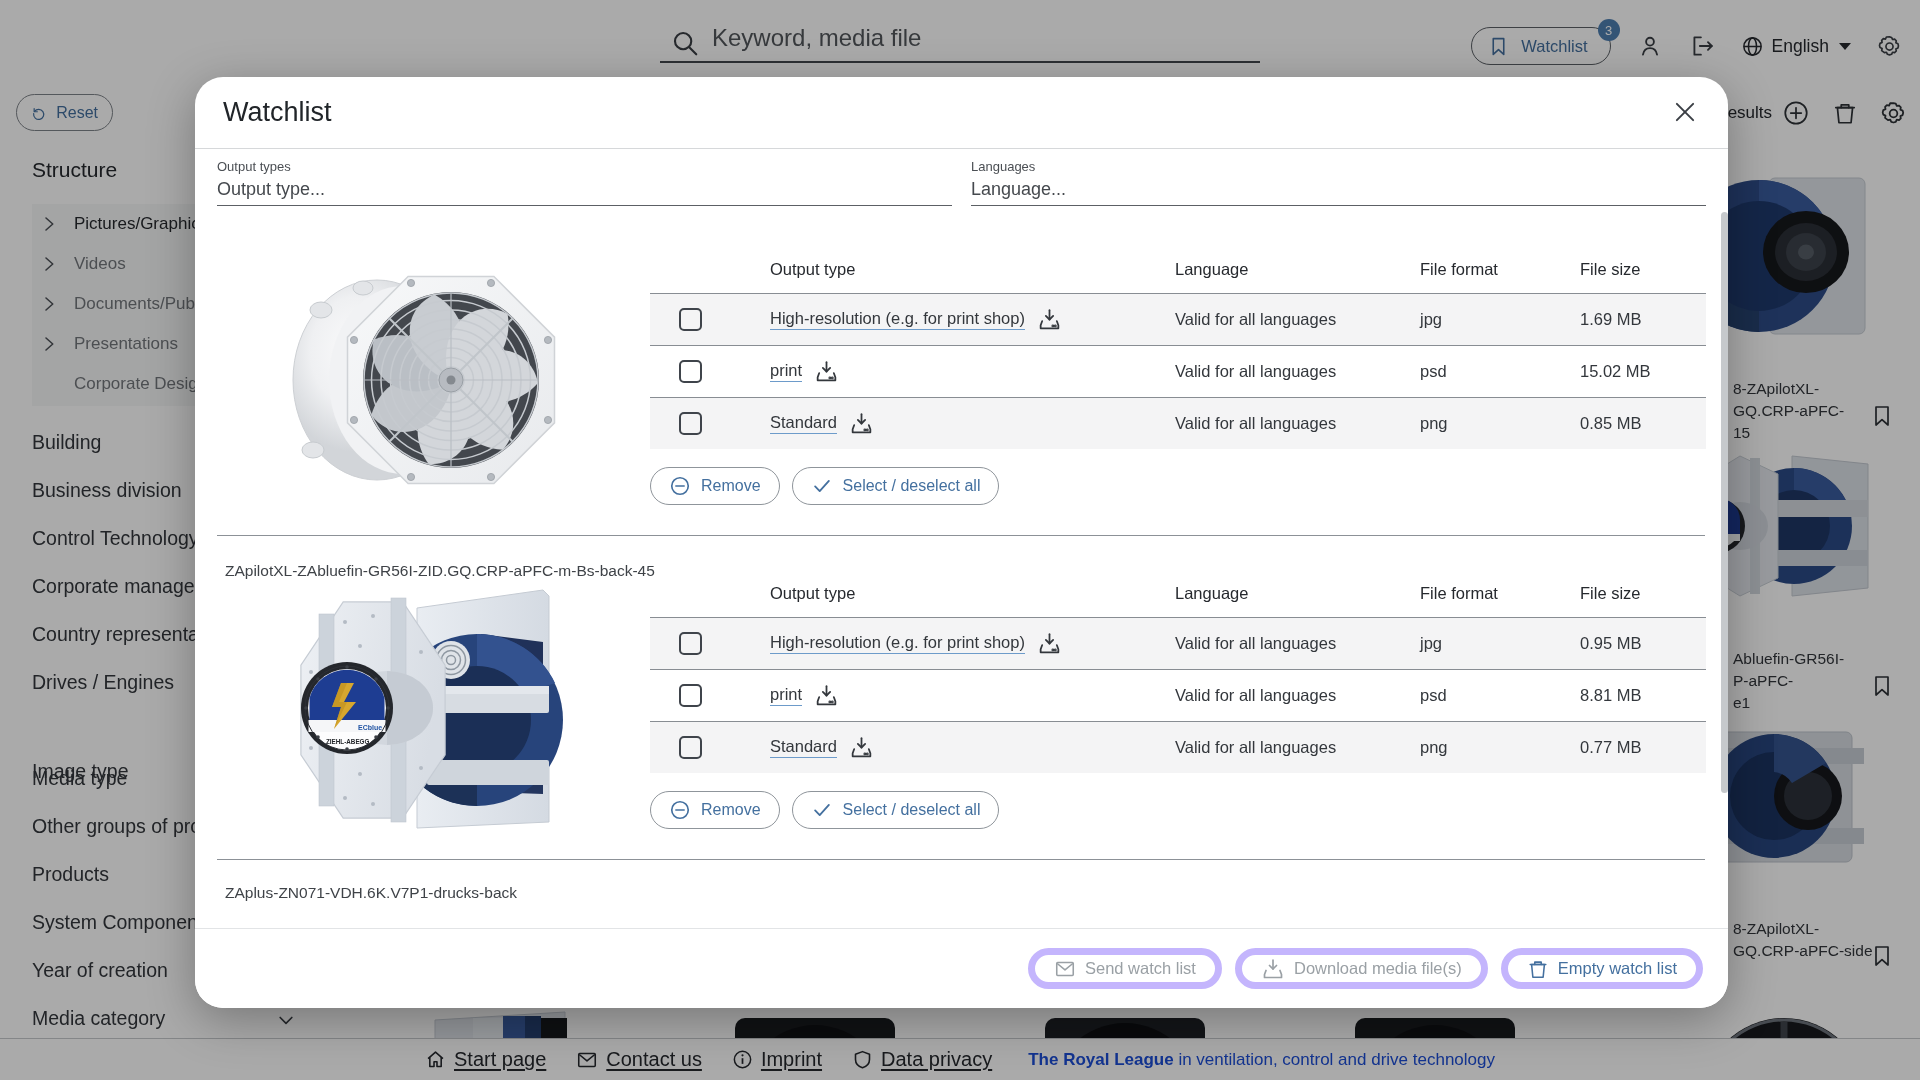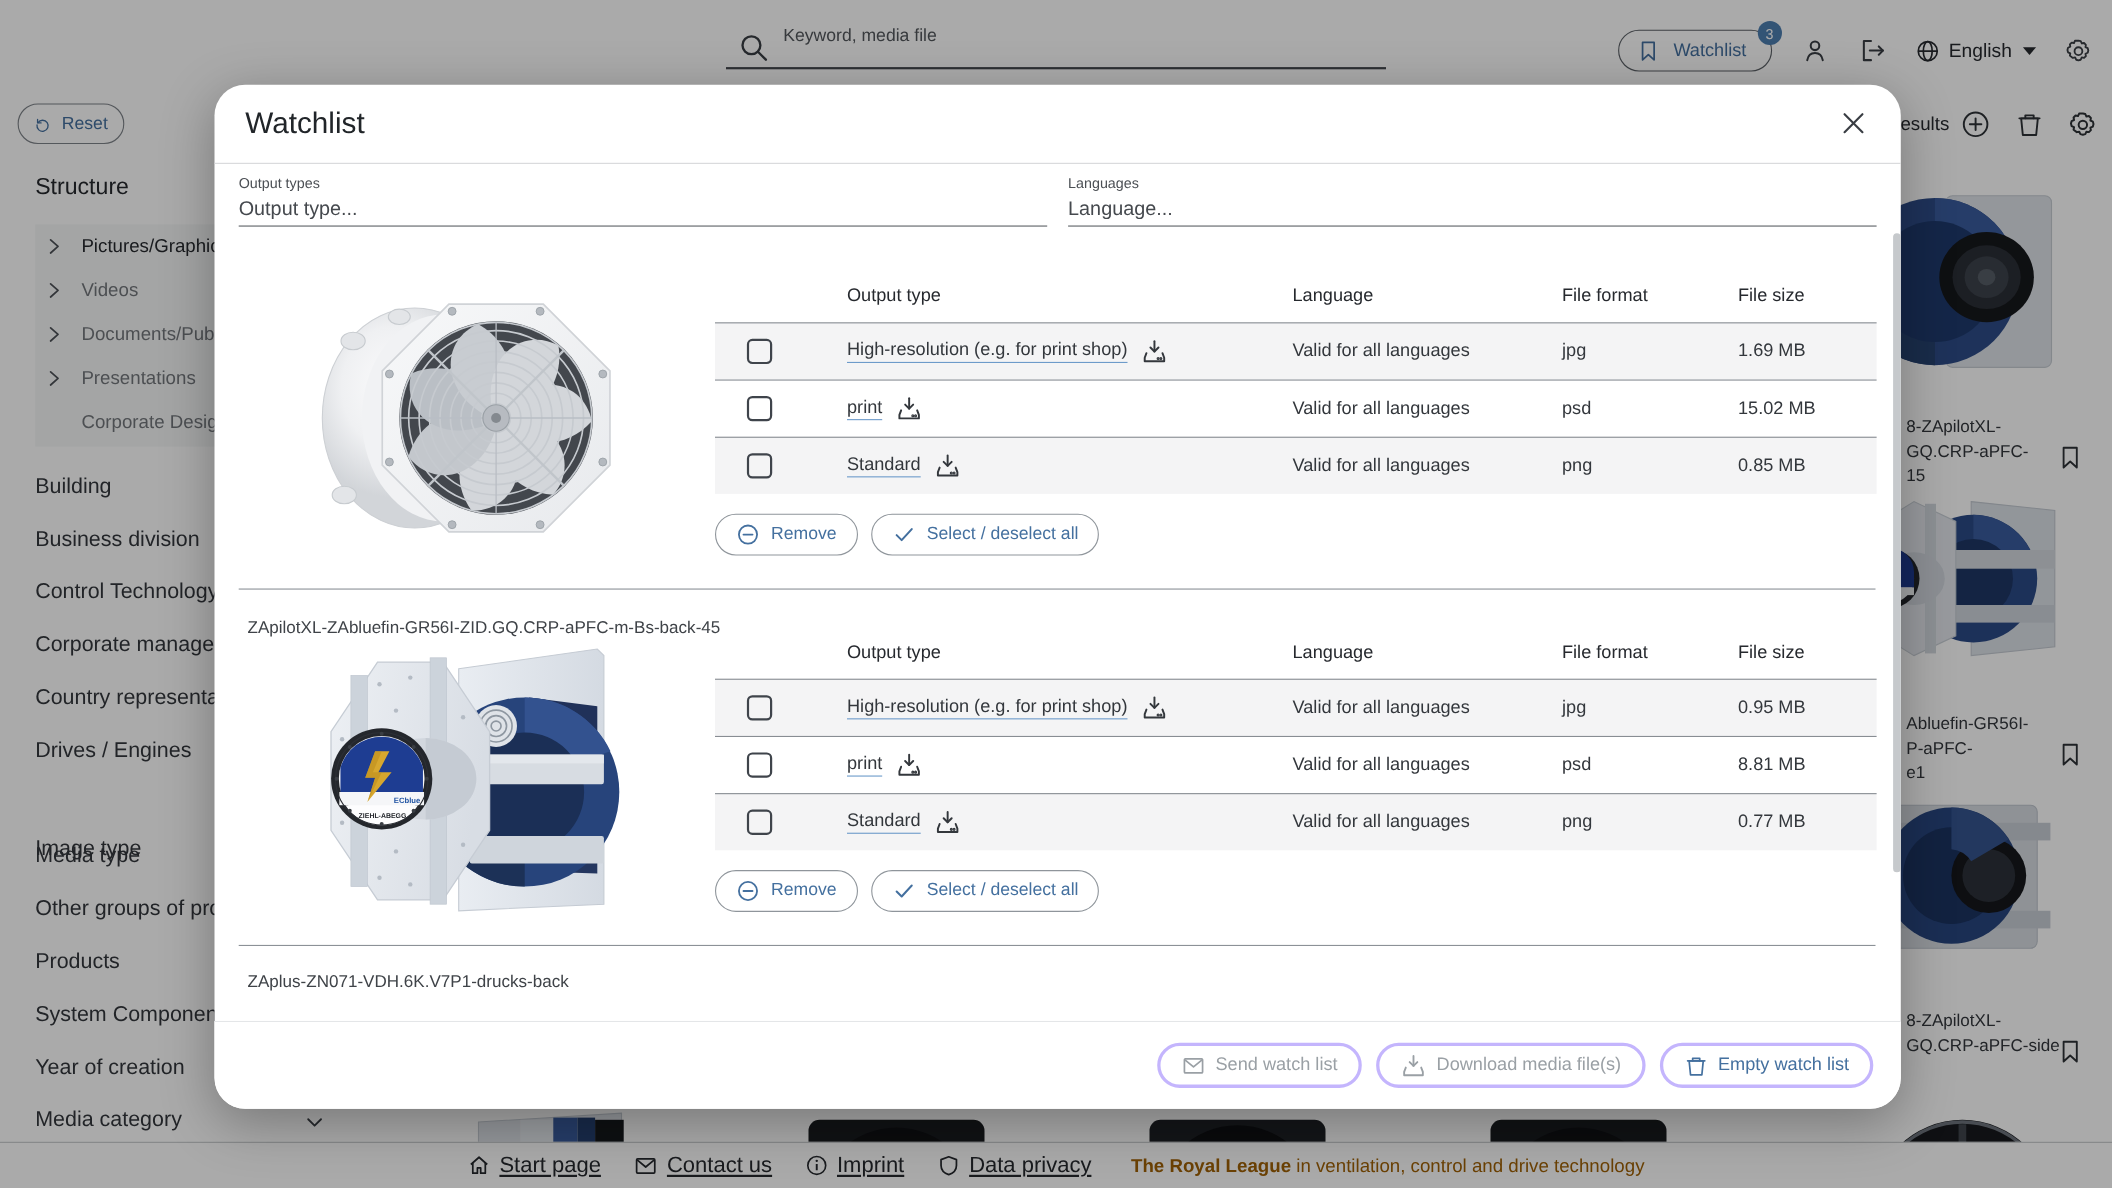--- a/index.html
+++ b/index.html
@@ -10,21 +10,21 @@
   
   #base { position:absolute; inset:0; background:#fff; }
 
   
   #hdr { position:absolute; left:0; top:0; width:1920px; height:90px; background:#fff; }
   #logo { position:absolute; left:24px; top:24px; line-height:1; }
   #logo .za { font-size:37px; font-weight:800; font-style:italic; color:#1d3c85; letter-spacing:-1px; }
   #logo .sh { font-size:37px; font-weight:800; color:#3a3f45; letter-spacing:-0.5px;}
   #logo .sub { margin-top:4px; font-size:13.5px; letter-spacing:2.6px; color:#6e7378; font-weight:500;}
   #search { position:absolute; left:660px; top:10px; width:600px; height:53px; border-bottom:2px solid #44484e; }
-  #search .ph { position:absolute; left:52px; top:14px; width:520px; font-size:16px; color:#15803d; background:transparent; border:none; outline:none; font-family:"Liberation Sans", sans-serif; }
+  #search .ph { position:absolute; left:52px; top:14px; width:520px; font-size:24px; color:#15803d; background:transparent; border:none; outline:none; font-family:"Liberation Sans", sans-serif; }
   #search .ph::placeholder { color:#53575c; opacity:1; }
   #search svg { position:absolute; left:10px; top:18px; }
   #hdr-right { position:absolute; right:18px; top:26px; height:40px; display:flex; align-items:center; gap:26px; }
   #wl-btn { position:relative; display:inline-flex; align-items:center; gap:12px; height:38px; padding:0 22px 0 16px;
     border:1.5px solid #5c6167; border-radius:19px; background:transparent; }
   #wl-btn .lbl { font-size:16.5px; color:#44709f; }
   #wl-badge { position:absolute; right:-10px; top:-9px; width:22px; height:22px; border-radius:50%;
     background:#4d7eb0; color:#fff; font-size:13px; display:flex; align-items:center; justify-content:center; }
   .lang { display:flex; align-items:center; gap:8px; font-size:17.5px; color:#26292e; }
   .caret { width:0; height:0; border-left:6px solid transparent; border-right:6px solid transparent; border-top:7px solid #26292e; margin-left:2px;}
@@ -51,21 +51,21 @@
   .card.rcol .cimg { justify-content:flex-end; padding-right:6px; }
   .card .ccap { position:relative; margin-top:28px; padding-right:40px; }
   .card .ccap .cl { font-size:15.5px; color:#33373c; line-height:22px; white-space:nowrap; }
   .card .bkm { position:absolute; right:-14px; top:26px; }
 
   
   #pfoot { position:absolute; left:0; top:1038px; width:1920px; height:42px; background:#fff;
     border-top:1px solid #c7cacd; display:flex; align-items:center; justify-content:center; gap:30px; }
   .flink { display:flex; align-items:center; gap:8px; }
   .flink .ftxt { font-size:20px; color:#26292e; text-decoration:underline; text-underline-offset:3px; }
-  #tagline { font-size:17px; color:#a16207; margin-left:6px;}
+  #tagline { font-size:17px; color:#1d4ed8; margin-left:6px;}
   #tagline b { font-weight:700; }
 
   
   #backdrop { position:absolute; inset:0; background:rgba(0,0,0,0.335); }
 
   
   #modal { position:absolute; left:195px; top:77px; width:1533px; height:931px; background:#fff;
     border-radius:28px; box-shadow:0 12px 48px rgba(0,0,0,0.3); }
   #m-head { position:absolute; left:0; top:0; width:100%; height:71px; }
   #m-title { position:absolute; left:28px; top:20px; font-size:27px; color:#212529; }
@@ -93,21 +93,21 @@
   .cb { width:23px; height:23px; border:2px solid #3f444b; border-radius:5px; background:transparent; display:block; }
   .otcell { display:flex; align-items:center; gap:12px; }
   .otlink { font-size:16.5px; color:#33373c; text-decoration:none; border-bottom:1.5px solid #6d9bca; padding-bottom:1px; white-space:nowrap; }
   .actions { display:flex; justify-content:flex-start; gap:12px; margin-top:18px; padding-right:25px; }
   .pill { display:inline-flex; align-items:center; gap:10px; height:38px; padding:0 18px; border:1px solid #8f959b;
     border-radius:20px; background:#fff; font-size:16px; color:#44709f; }
   .item-divider { margin:30px 0 26px 22px; width:1488px; border:none; border-top:1px solid #8c9197; }
   #m-foot { position:absolute; left:0; top:851px; width:1533px; height:80px; background:#fff;
     border-top:1px solid #e2e4e6; border-radius:0 0 28px 28px; display:flex; align-items:center;
     justify-content:flex-end; gap:13px; padding-right:25px; }
-  .fpill { display:inline-flex; align-items:center; gap:9px; height:41px; padding:0 19px; border:3px solid #c4b5fd;
+  .fpill { display:inline-flex; align-items:center; gap:9px; height:41px; padding:0 19px; border:7px solid #c4b5fd;
     border-radius:21px; background:#fff; font-size:16.5px; }
   .fpill.disabled { color:#9aa0a5; }
   .fpill.primary { color:#44709f; }
   #m-scrollbar { position:absolute; left:1526px; top:135px; width:7px; height:581px; background:#c6c9cc; border-radius:4px; }
 
   svg.ic { display:block; }
 </style>
 </head>
 <body>
 

